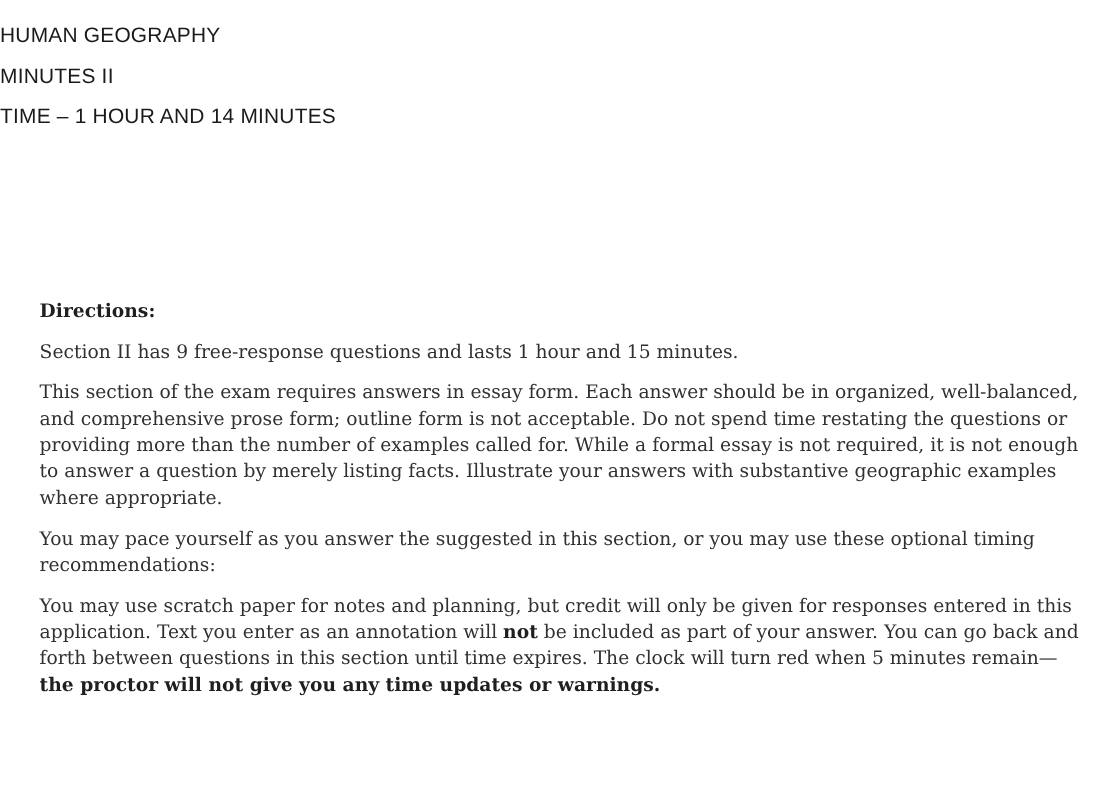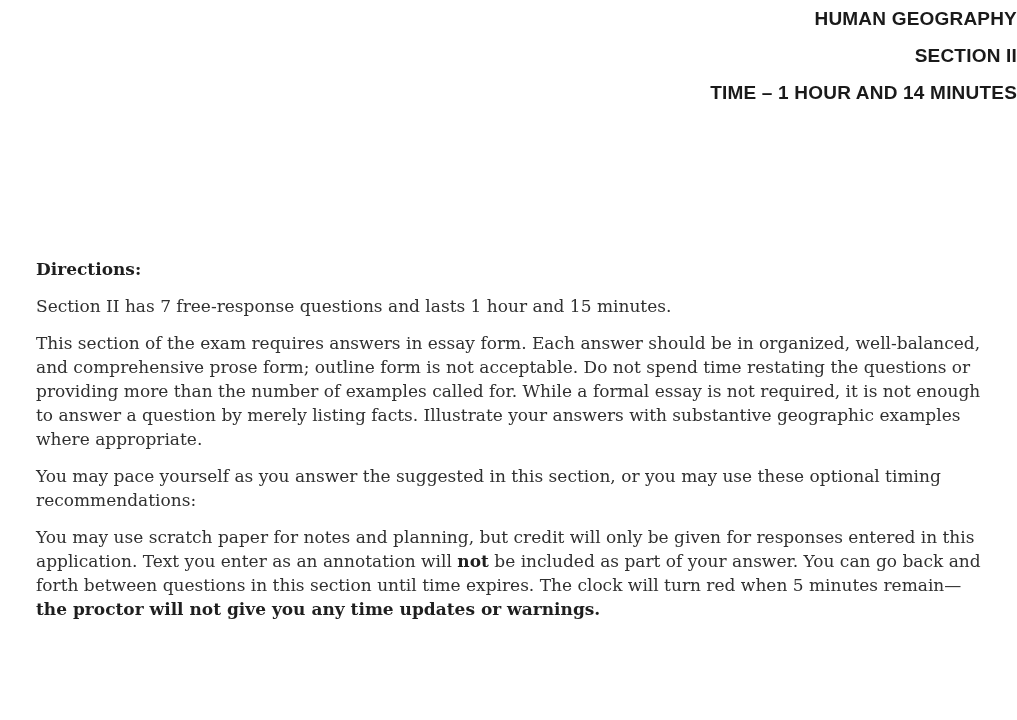--- a/index.html
+++ b/index.html
@@ -9,23 +9,24 @@
   }
   .page {
     position: relative;
     width: 1017px;
     height: 720px;
     background: #ffffff;
     overflow: hidden;
     box-sizing: border-box;
   }
   .exam-header {
-    text-align: right;
+    padding-top: 14px;
+    text-align: left;
     font-family: "Liberation Sans", sans-serif;
-    font-weight: bold;
+    font-weight: normal;
     font-size: 19px;
     line-height: 37px;
     color: #1a1a1a;
     letter-spacing: 0.2px;
   }
   .directions {
     margin: 146px 16px 0 36px;
     width: 945px;
     font-family: "DejaVu Serif", "Liberation Serif", serif;
     font-size: 17px;
@@ -46,25 +47,25 @@
     text-align: right;
   }
 </style>
 </head>
 <body>
 
 <div class="page">
 
   <div class="exam-header">
     <div>HUMAN GEOGRAPHY</div>
-    <div>SECTION II</div>
+    <div>MINUTES II</div>
     <div>TIME – 1 HOUR AND 14 MINUTES</div>
   </div>
 
   <div class="directions">
     <p class="directions-label">Directions:</p>
-    <p>Section II has 7 free-response questions and lasts 1 hour and 15 minutes.</p>
+    <p>Section II has 9 free-response questions and lasts 1 hour and 15 minutes.</p>
     <p>This section of the exam requires answers in essay form. Each answer should be in organized, well-balanced, and comprehensive prose form; outline form is not acceptable. Do not spend time restating the questions or providing more than the number of examples called for. While a formal essay is not required, it is not enough to answer a question by merely listing facts. Illustrate your answers with substantive geographic examples where appropriate.</p>
     <p>You may pace yourself as you answer the suggested in this section, or you may use these optional timing recommendations:</p>
     <p><span>You may use scratch paper for notes and planning, but credit will only be given for responses entered in this application. Text you enter as an annotation will </span><strong>not</strong><span> be included as part of your answer. You can go back and forth between questions in this section until time expires. The clock will turn red when 5 minutes remain—</span><strong>the proctor will not give you any time updates or warnings.</strong></p>
   </div>
 
 </div>
 
 </body></html>

